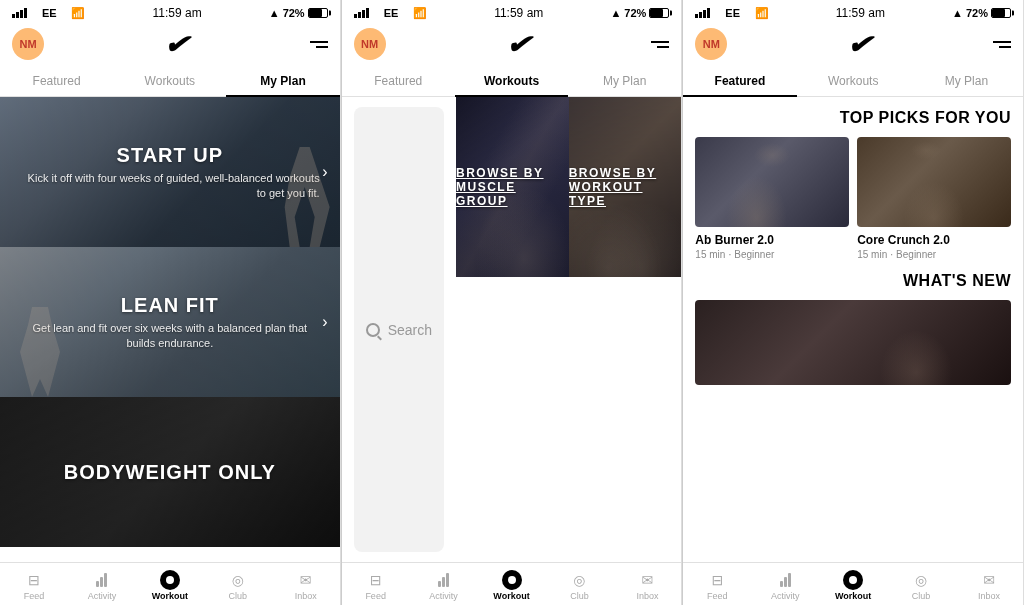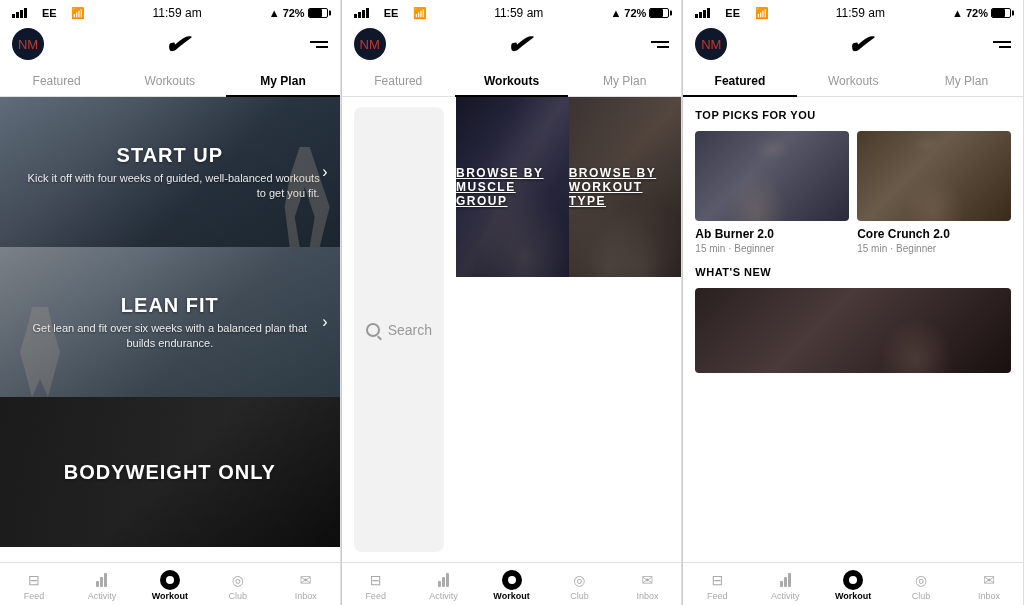--- a/index.html
+++ b/index.html
@@ -79,26 +79,26 @@
       display: flex;
       justify-content: space-between;
       align-items: center;
       padding: 4px 12px 6px;
       flex-shrink: 0;
     }
     .avatar {
       width: 32px;
       height: 32px;
       border-radius: 50%;
-      background: #0f172a;
+      background: #fdba74;
       display: flex;
       align-items: center;
       justify-content: center;
-      font-size: 13px;
-      font-weight: 400;
+      font-size: 11px;
+      font-weight: 700;
       color: #c0392b;
     }
     .nike-swoosh {
       font-size: 26px;
       font-weight: 900;
       color: #000;
       font-style: italic;
       transform: scaleX(1.2);
     }
     .menu-icon {
@@ -262,26 +262,27 @@
       text-shadow: 0 1px 3px rgba(0,0,0,0.7);
       z-index: 2;
       text-decoration: underline;
     }
 
     
     .top-picks-section {
       padding: 12px;
     }
     .section-title {
-      font-size: 11px;
+      font-size: 16px;
       font-weight: 700;
       color: #000;
       letter-spacing: 0.5px;
       text-transform: uppercase;
       margin-bottom: 10px;
+      text-align: right;
     }
     .picks-grid {
       display: flex;
       gap: 8px;
     }
     .pick-card {
       flex: 1;
     }
     .pick-img {
       height: 90px;

